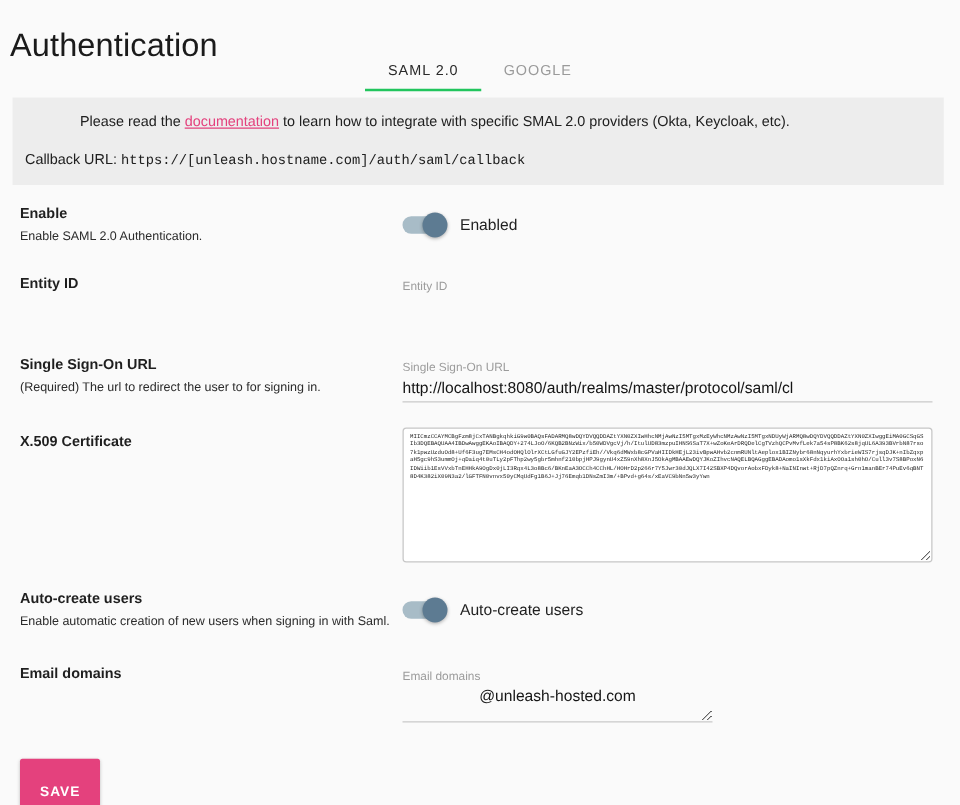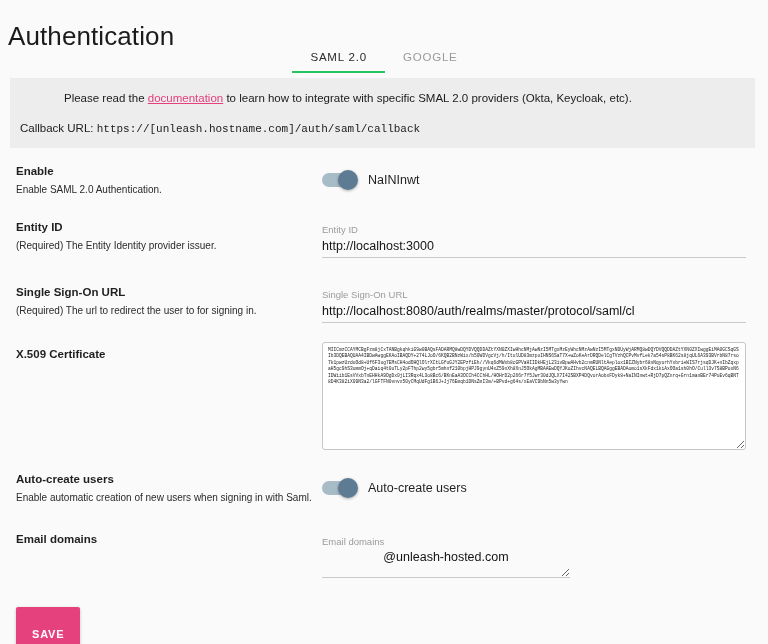--- a/index.html
+++ b/index.html
@@ -203,34 +203,32 @@
   <div class="row" style="top:164px;">
     <div class="row-left">
       <div class="row-title">Enable</div>
       <div class="row-desc">Enable SAML 2.0 Authentication.</div>
     </div>
     <div class="row-right" style="top:9px;">
       <div class="toggle-wrap">
         <div class="switch">
             <span class="knob"></span>
           </div>
-        <span class="switch-label">NaINInwt</span>
+        <span class="switch-label">Enabled</span>
       </div>
     </div>
   </div>
 
   <div class="row" style="top:220px;">
     <div class="row-left">
       <div class="row-title">Entity ID</div>
-      <div class="row-desc">(Required) The Entity Identity provider issuer.</div>
     </div>
     <div class="row-right" style="top:4px;">
       <div class="field">
         <span class="field-label">Entity ID</span>
-        <input class="field-input" type="text" value="http://localhost:3000" style="">
       </div>
     </div>
   </div>
 
   <div class="row" style="top:285px;">
     <div class="row-left">
       <div class="row-title">Single Sign-On URL</div>
       <div class="row-desc">(Required) The url to redirect the user to for signing in.</div>
     </div>
     <div class="row-right" style="top:4px;">

